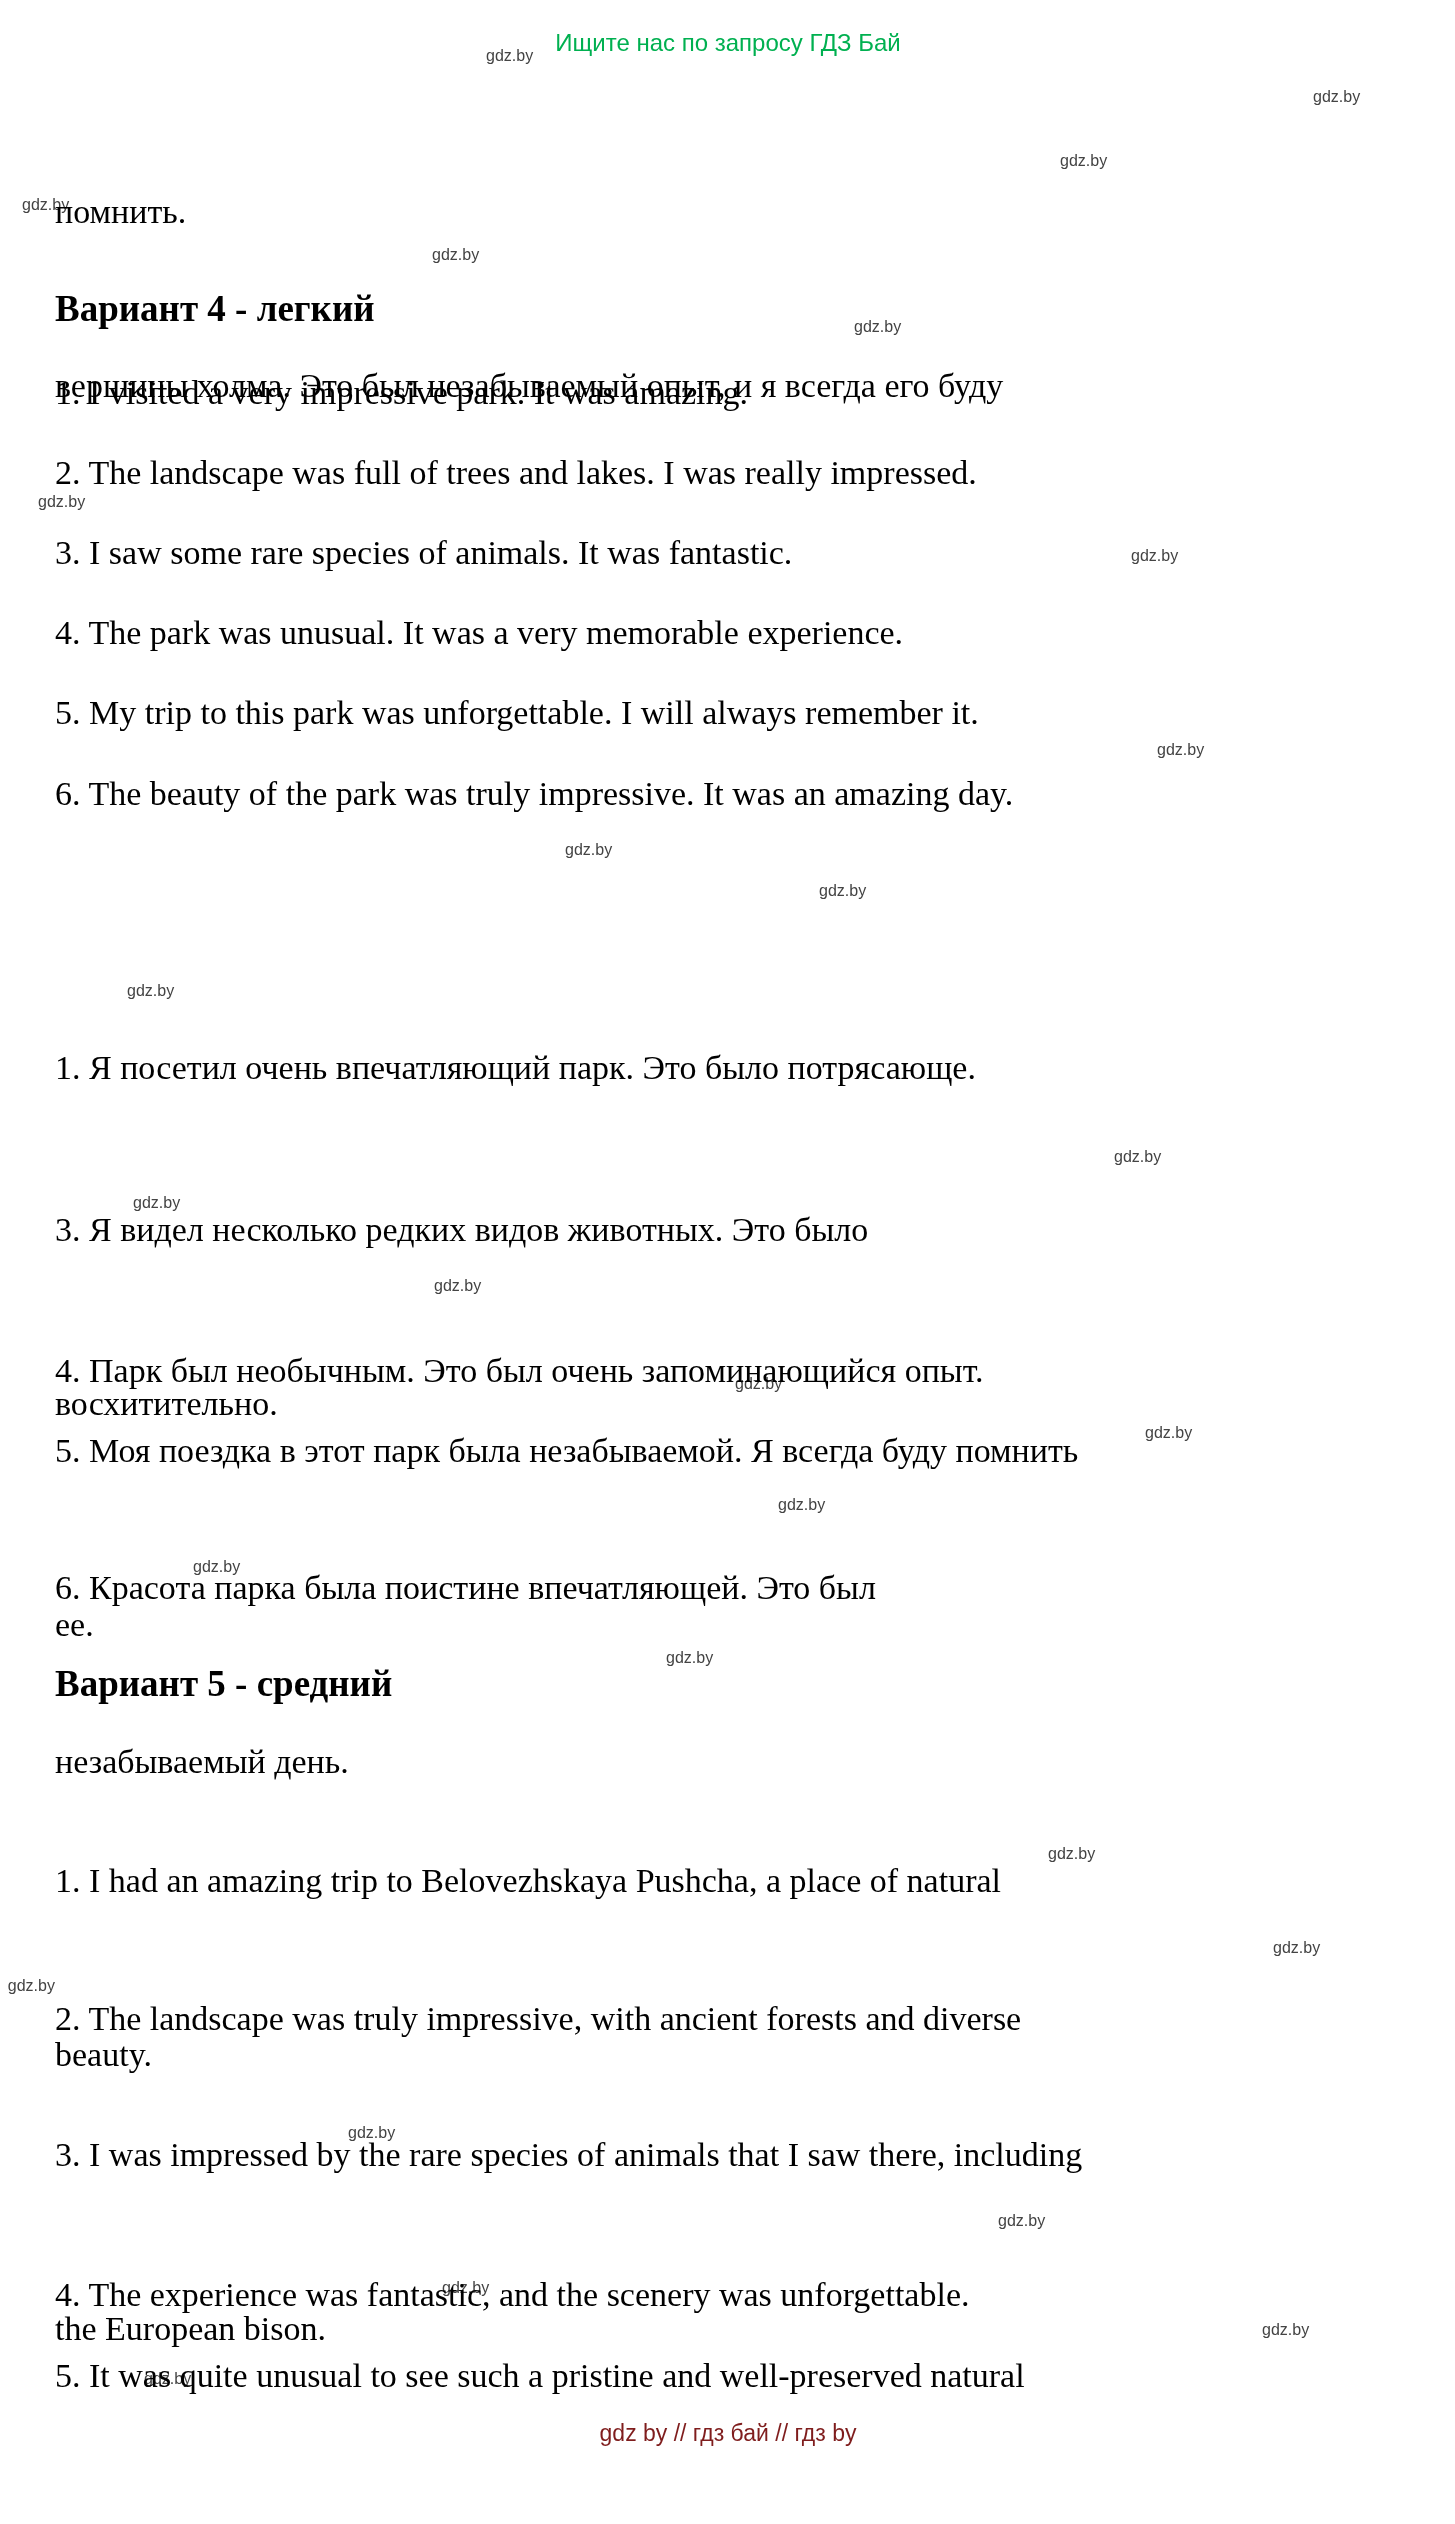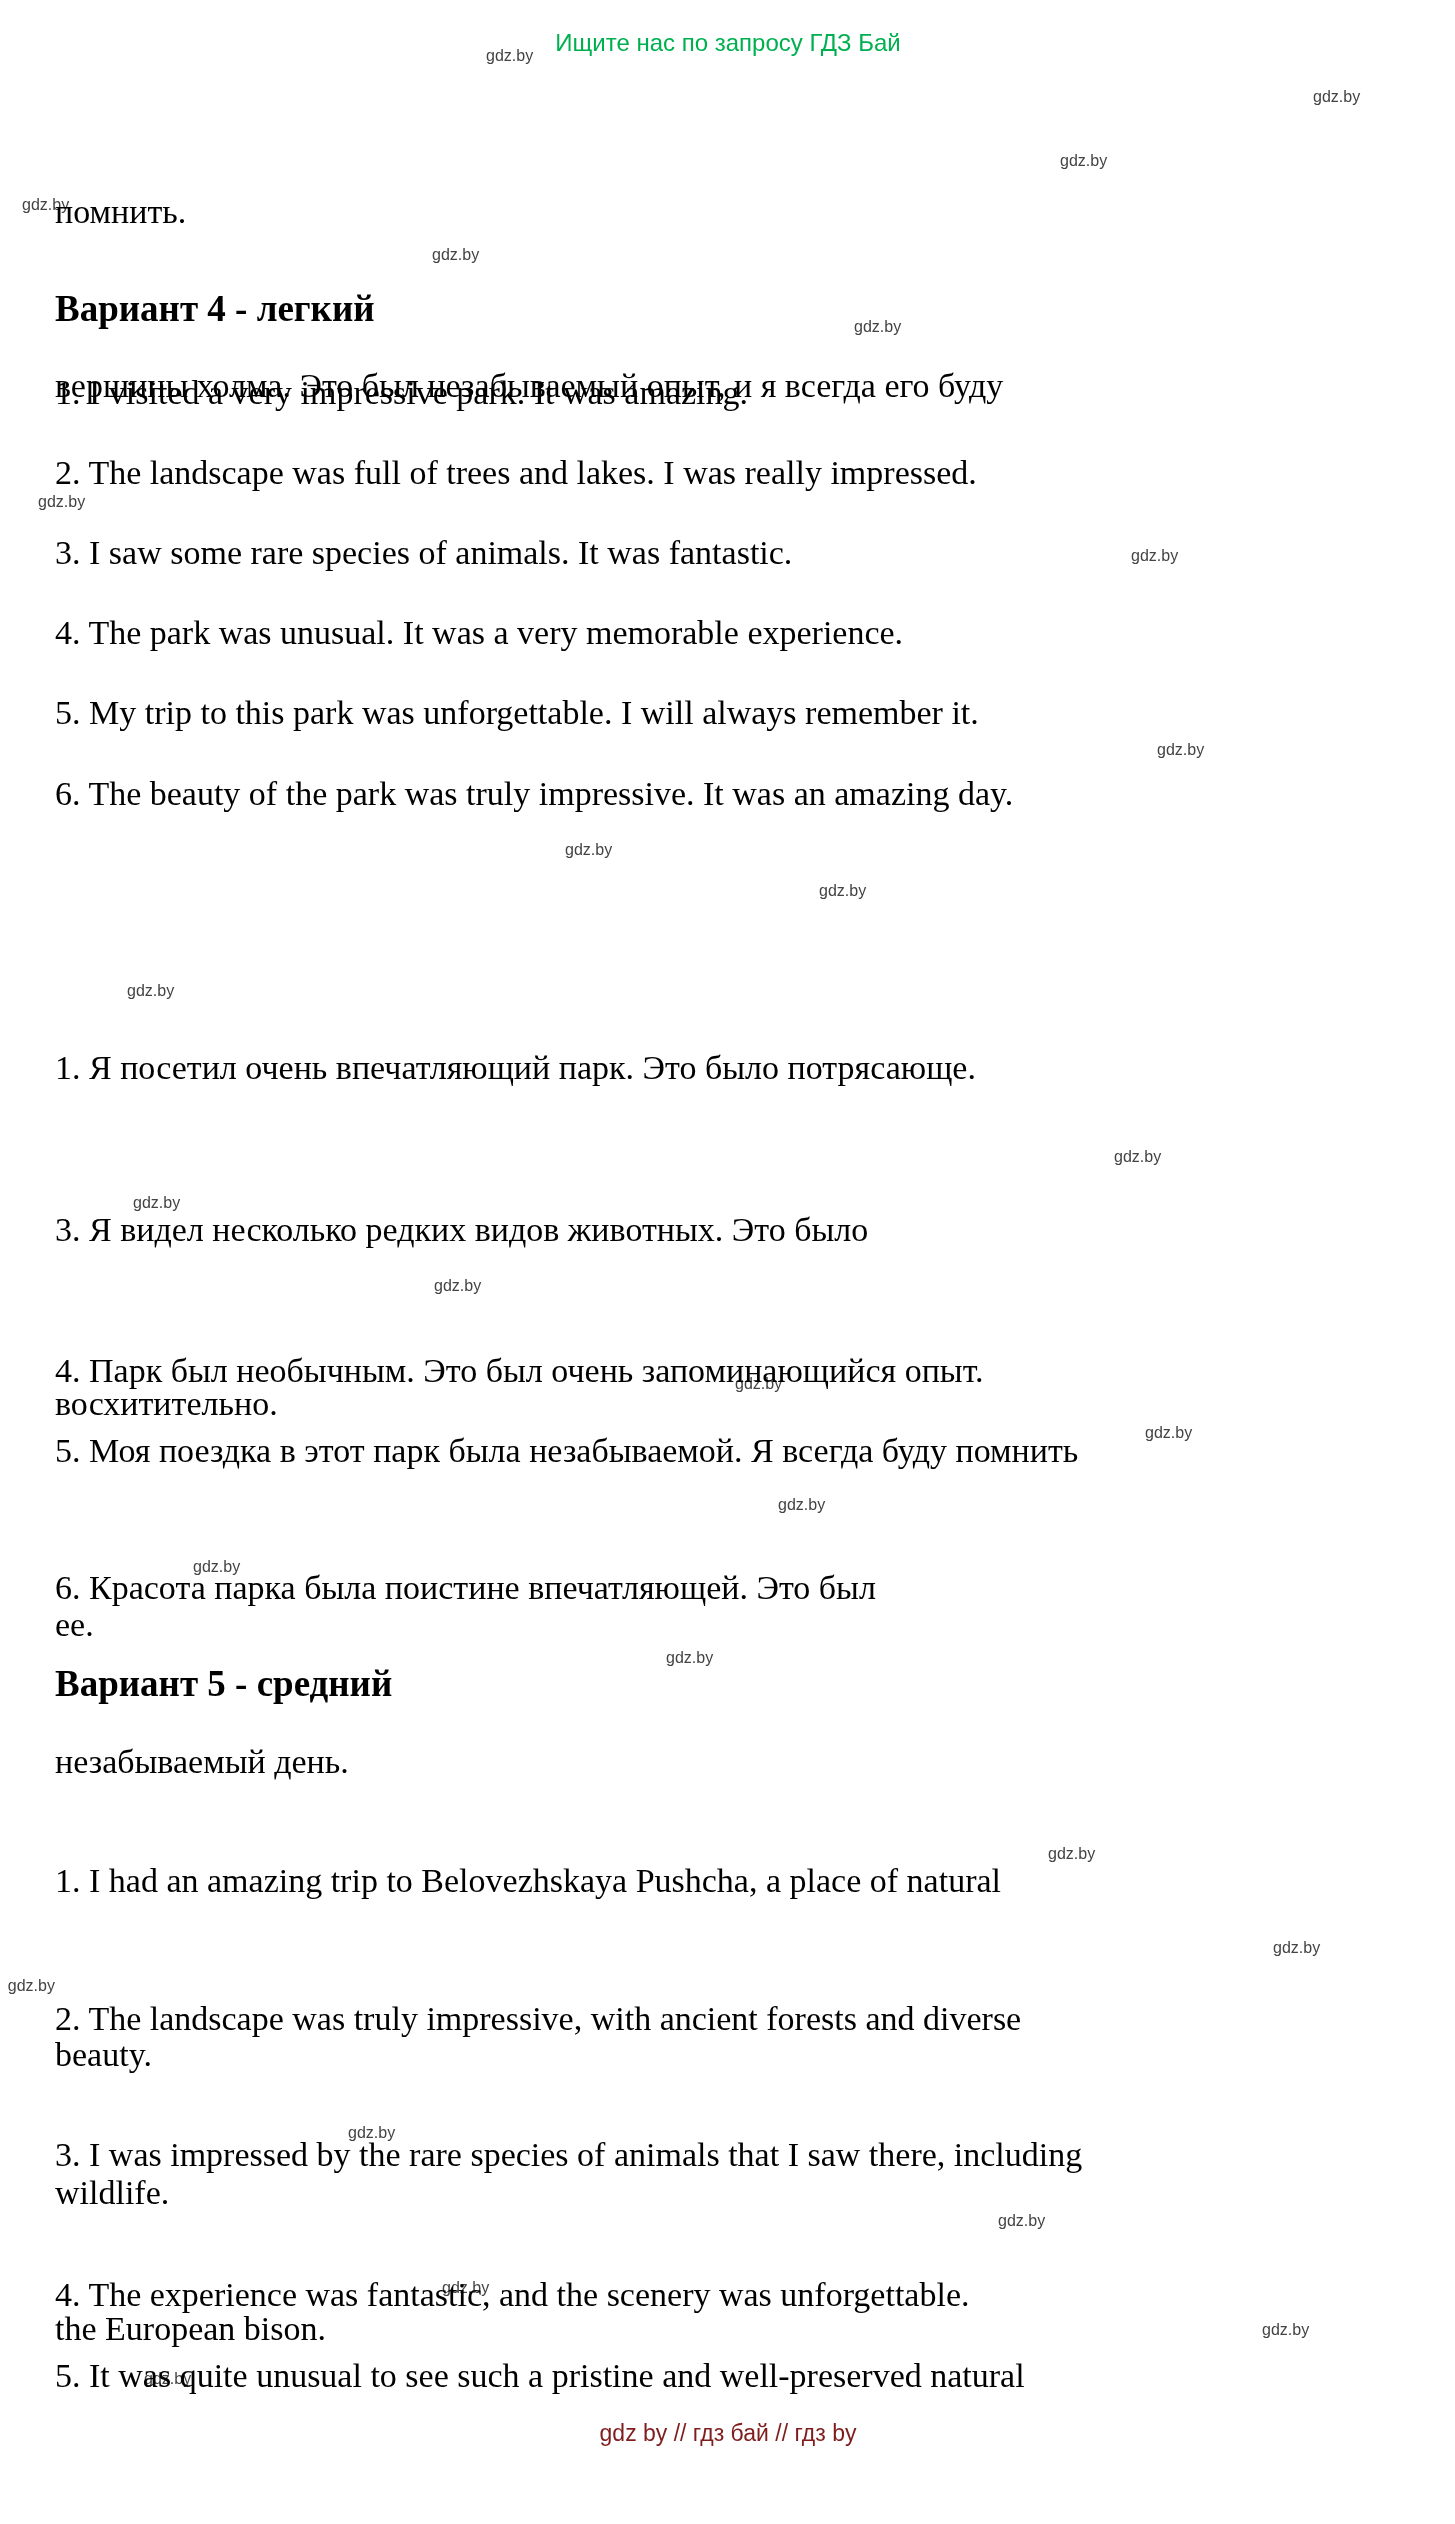--- a/index.html
+++ b/index.html
@@ -125,21 +125,20 @@
   </div>
 
   <h2 class="heading" style="top:1655px">Вариант 5 - средний</h2>
 
   <div class="para" style="top:1736px">
     <div>1. I had an amazing trip to Belovezhskaya Pushcha, a place of natural</div>
     <div>beauty.</div>
   </div>
   <div class="para" style="top:1874px">
     <div>2. The landscape was truly impressive, with ancient forests and diverse</div>
-    <div>wildlife.</div>
   </div>
   <div class="para" style="top:2010px">
     <div>3. I was impressed by the rare species of animals that I saw there, including</div>
     <div>the European bison.</div>
   </div>
   <div class="para" style="top:2150px">
     <div>4. The experience was fantastic, and the scenery was unforgettable.</div>
   </div>
   <div class="para" style="top:2231px">
     <div>5. It was quite unusual to see such a pristine and well-preserved natural</div>

